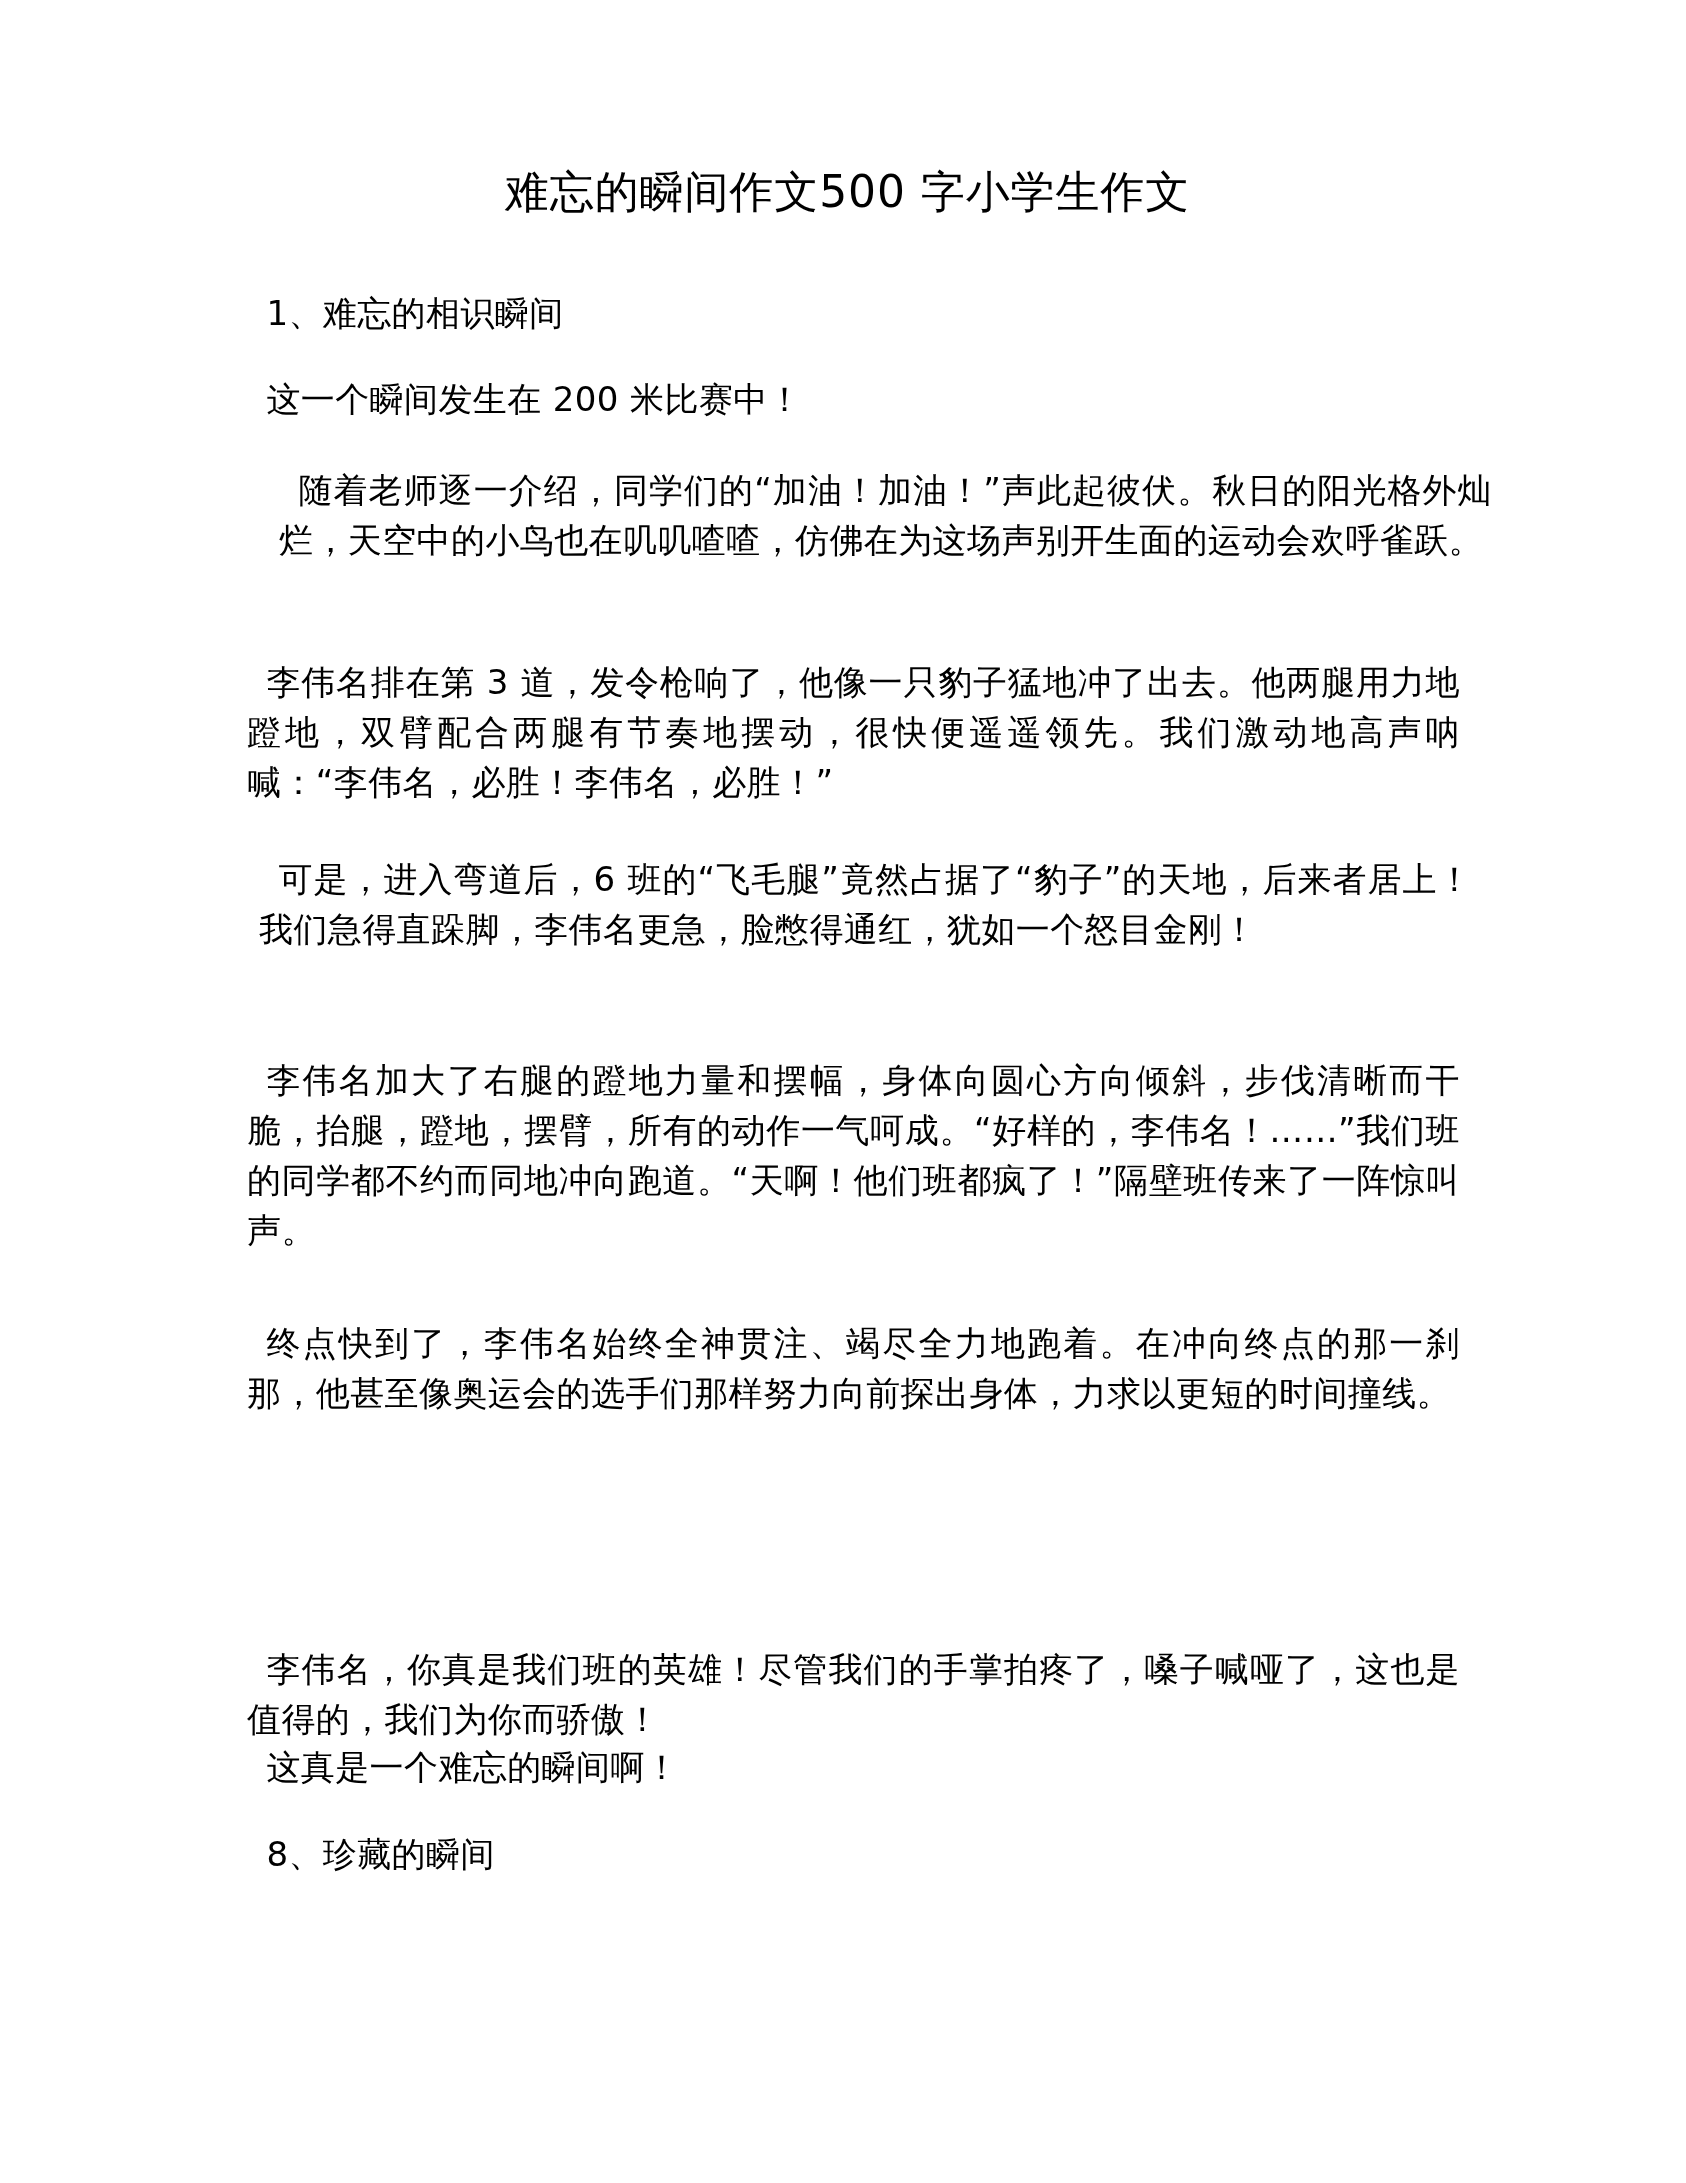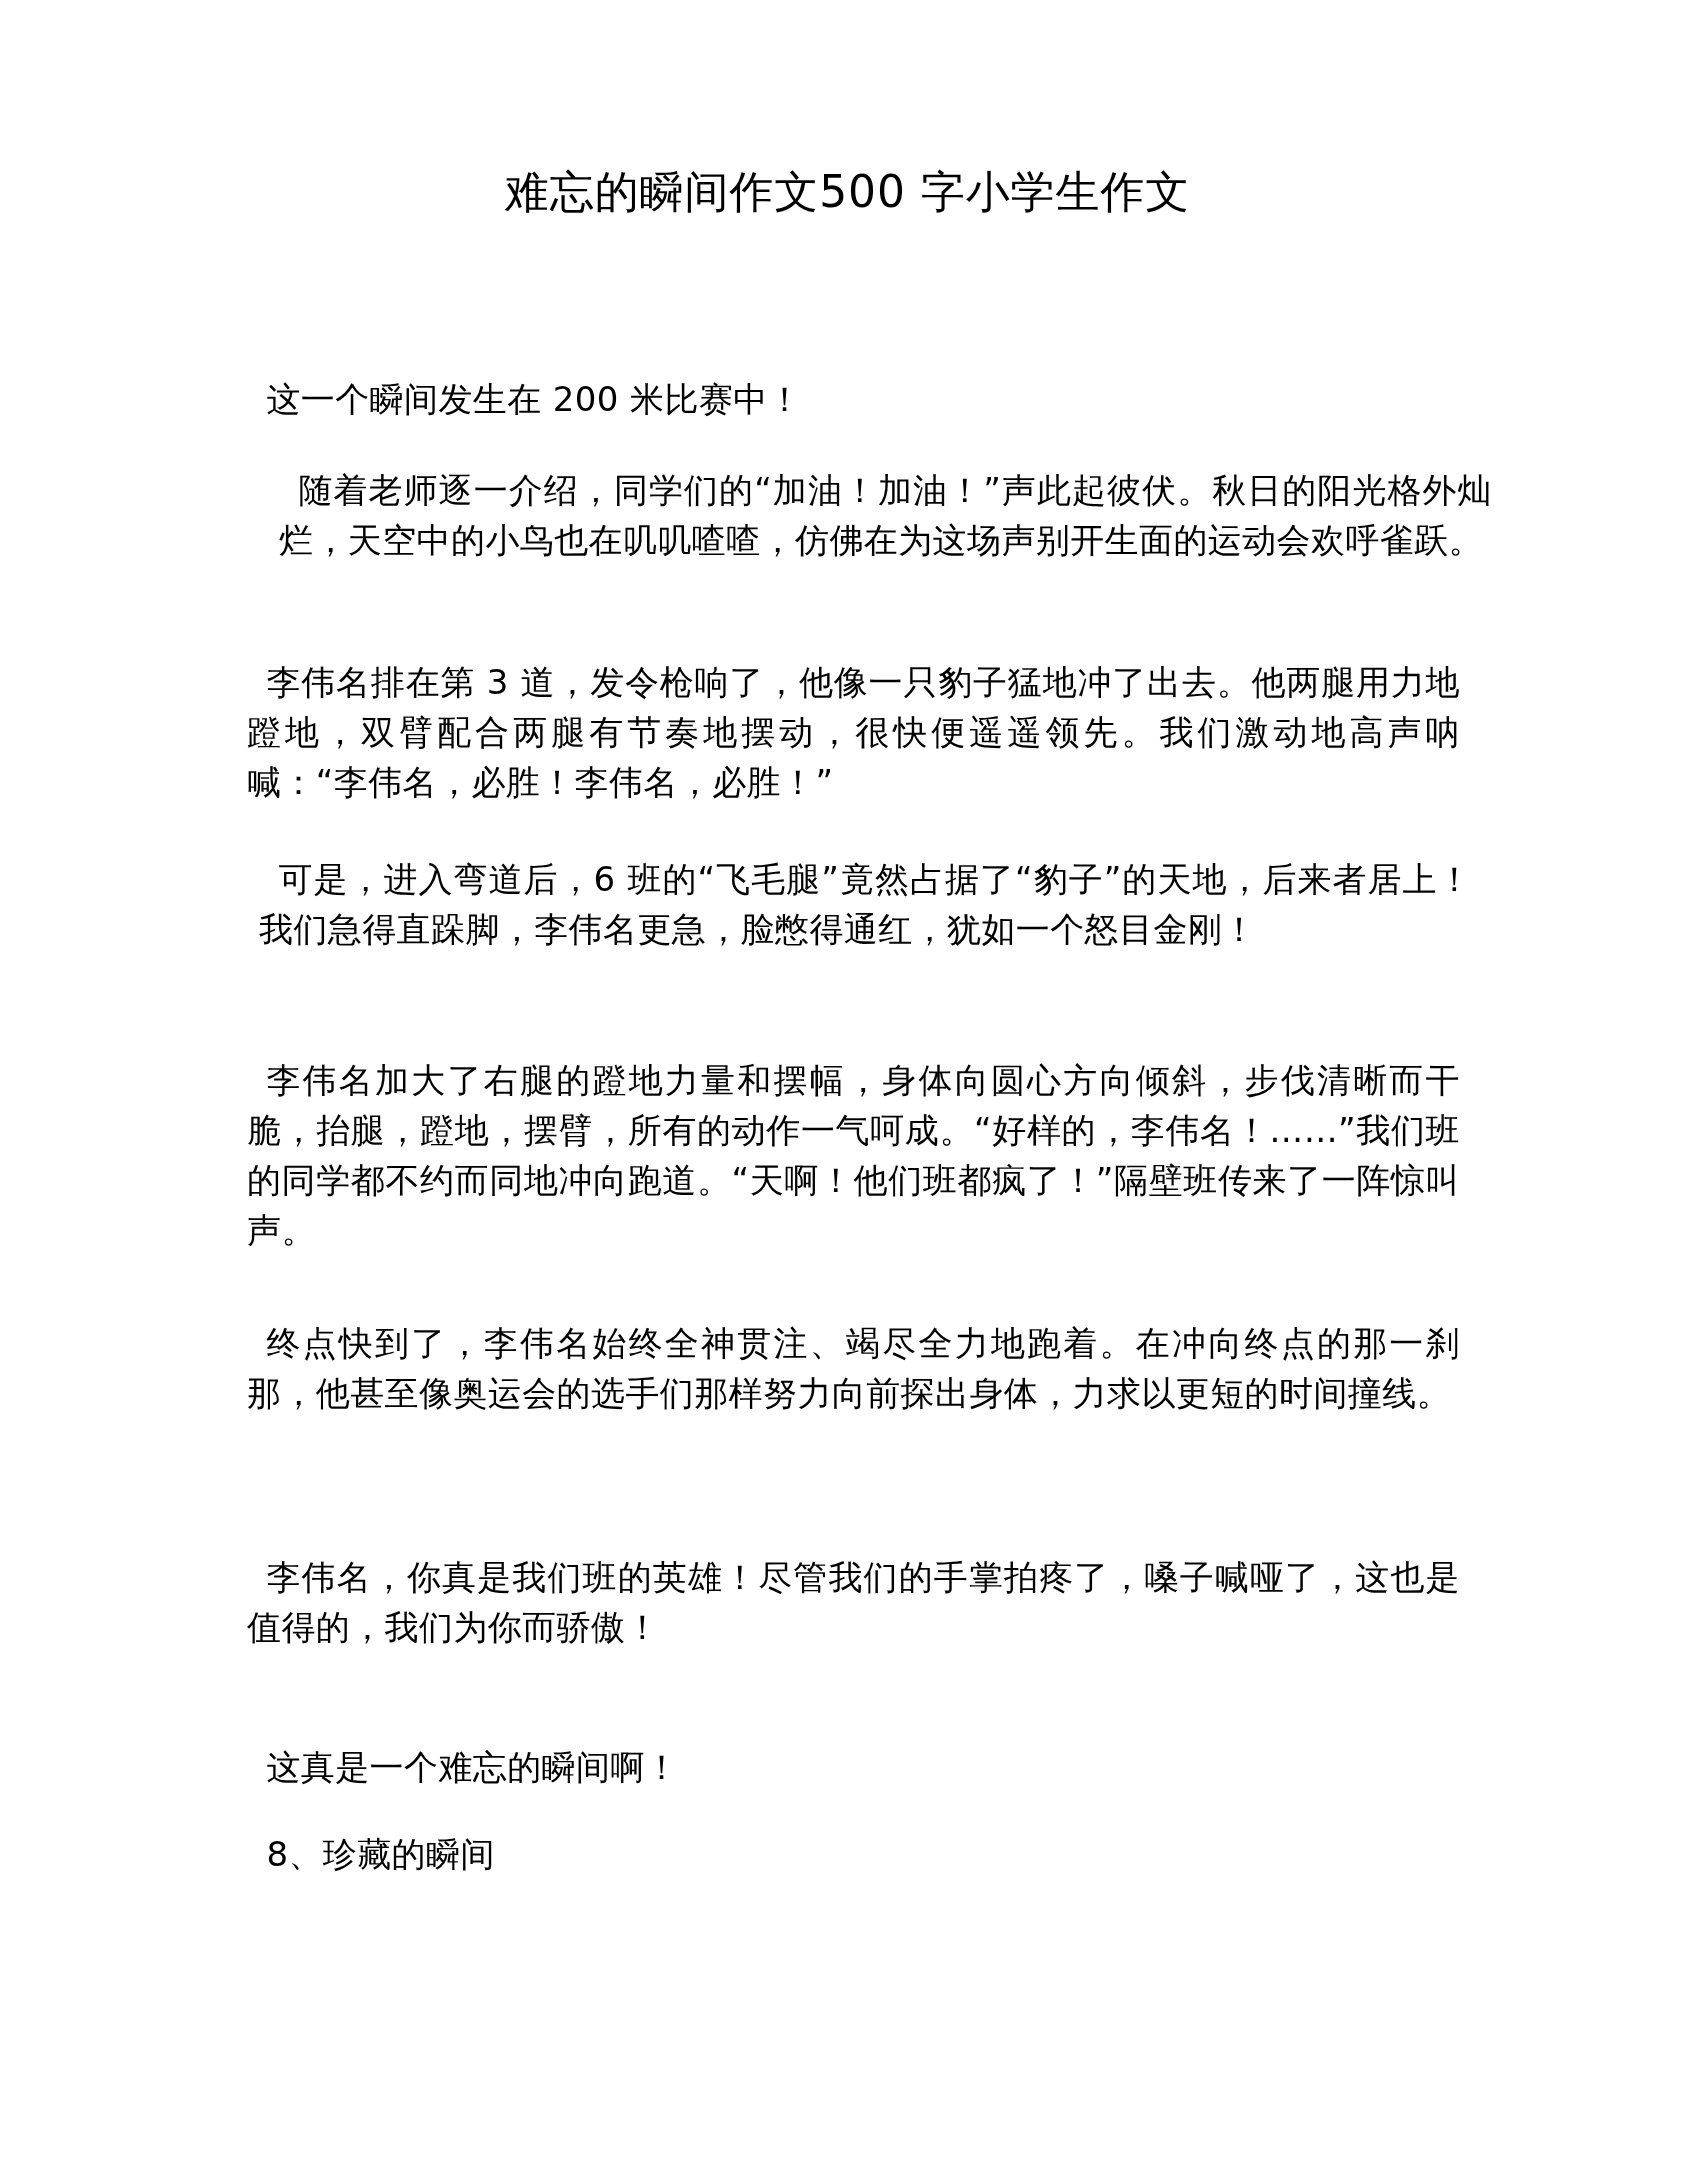--- a/index.html
+++ b/index.html
@@ -11,23 +11,24 @@
   .para { position:absolute; left:247px; width:1213px; font-size:34px; line-height:50px;
           margin:0; text-align:justify; text-justify:inter-character; letter-spacing:0.4px; }
   .indent { text-indent:19.4px; }
 </style>
 </head>
 <body>
 
 <div class="page">
   <h1 class="title">难忘的瞬间作文500  字小学生作文</h1>
 
+  <p class="para indent" style="top:288px;">1、难忘的相识瞬间</p>
   <p class="para indent" style="top:374px;">这一个瞬间发生在 200 米比赛中！</p>
   <p class="para indent" style="top:465px;margin-left:32px;">随着老师逐一介绍，同学们的“加油！加油！”声此起彼伏。秋日的阳光格外灿烂，天空中的小鸟也在叽叽喳喳，仿佛在为这场声别开生面的运动会欢呼雀跃。</p>
   <p class="para indent" style="top:657px;">李伟名排在第 3 道，发令枪响了，他像一只豹子猛地冲了出去。他两腿用力地蹬地，双臂配合两腿有节奏地摆动，很快便遥遥领先。我们激动地高声呐喊：“李伟名，必胜！李伟名，必胜！”</p>
   <p class="para indent" style="top:854px;margin-left:12px;">可是，进入弯道后，6 班的“飞毛腿”竟然占据了“豹子”的天地，后来者居上！我们急得直跺脚，李伟名更急，脸憋得通红，犹如一个怒目金刚！</p>
   <p class="para indent" style="top:1055px;">李伟名加大了右腿的蹬地力量和摆幅，身体向圆心方向倾斜，步伐清晰而干脆，抬腿，蹬地，摆臂，所有的动作一气呵成。“好样的，李伟名！……”我们班的同学都不约而同地冲向跑道。“天啊！他们班都疯了！”隔壁班传来了一阵惊叫声。</p>
   <p class="para indent" style="top:1318px;">终点快到了，李伟名始终全神贯注、竭尽全力地跑着。在冲向终点的那一刹那，他甚至像奥运会的选手们那样努力向前探出身体，力求以更短的时间撞线。</p>
-  <p class="para indent" style="top:1552px;">李伟名，你真是我们班的英雄！尽管我们的手掌拍疼了，嗓子喊哑了，这也是值得的，我们为你而骄傲！</p>
+  <p class="para indent" style="top:1644px;">李伟名，你真是我们班的英雄！尽管我们的手掌拍疼了，嗓子喊哑了，这也是值得的，我们为你而骄傲！</p>
   <p class="para indent" style="top:1742px;">这真是一个难忘的瞬间啊！</p>
   <p class="para indent" style="top:1829px;">8、珍藏的瞬间</p>
 </div>
 
 
 </body></html>

